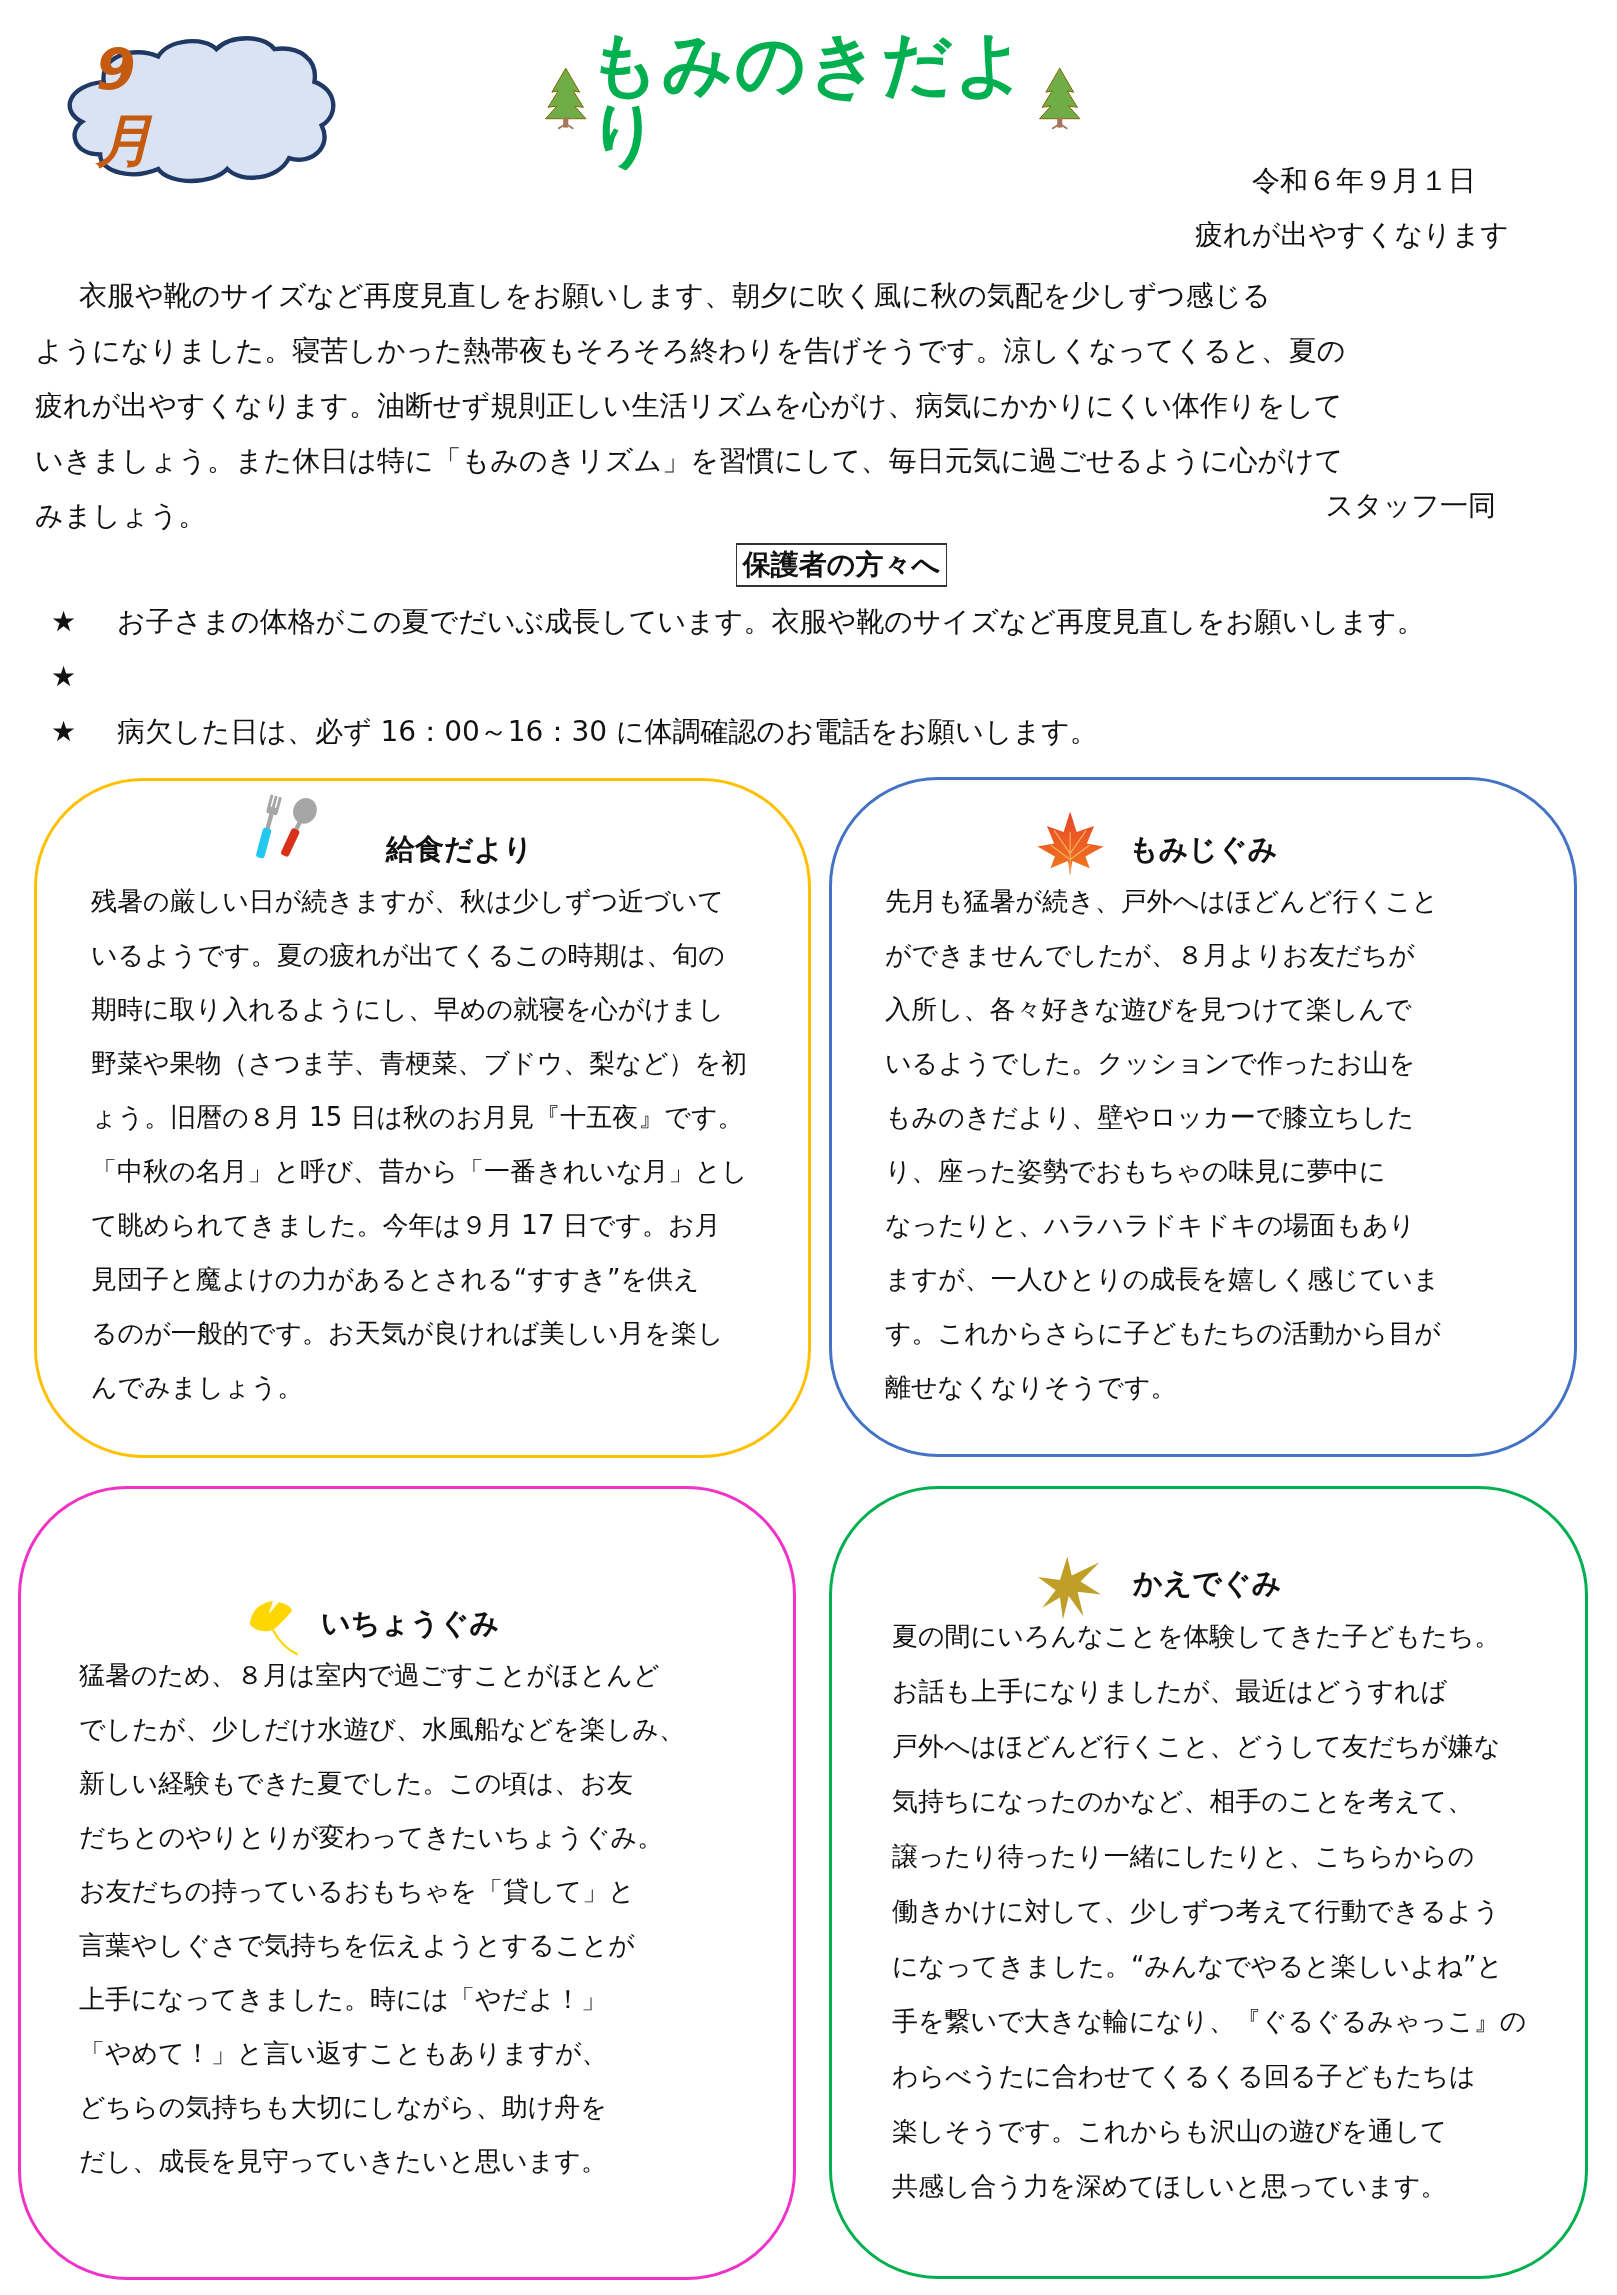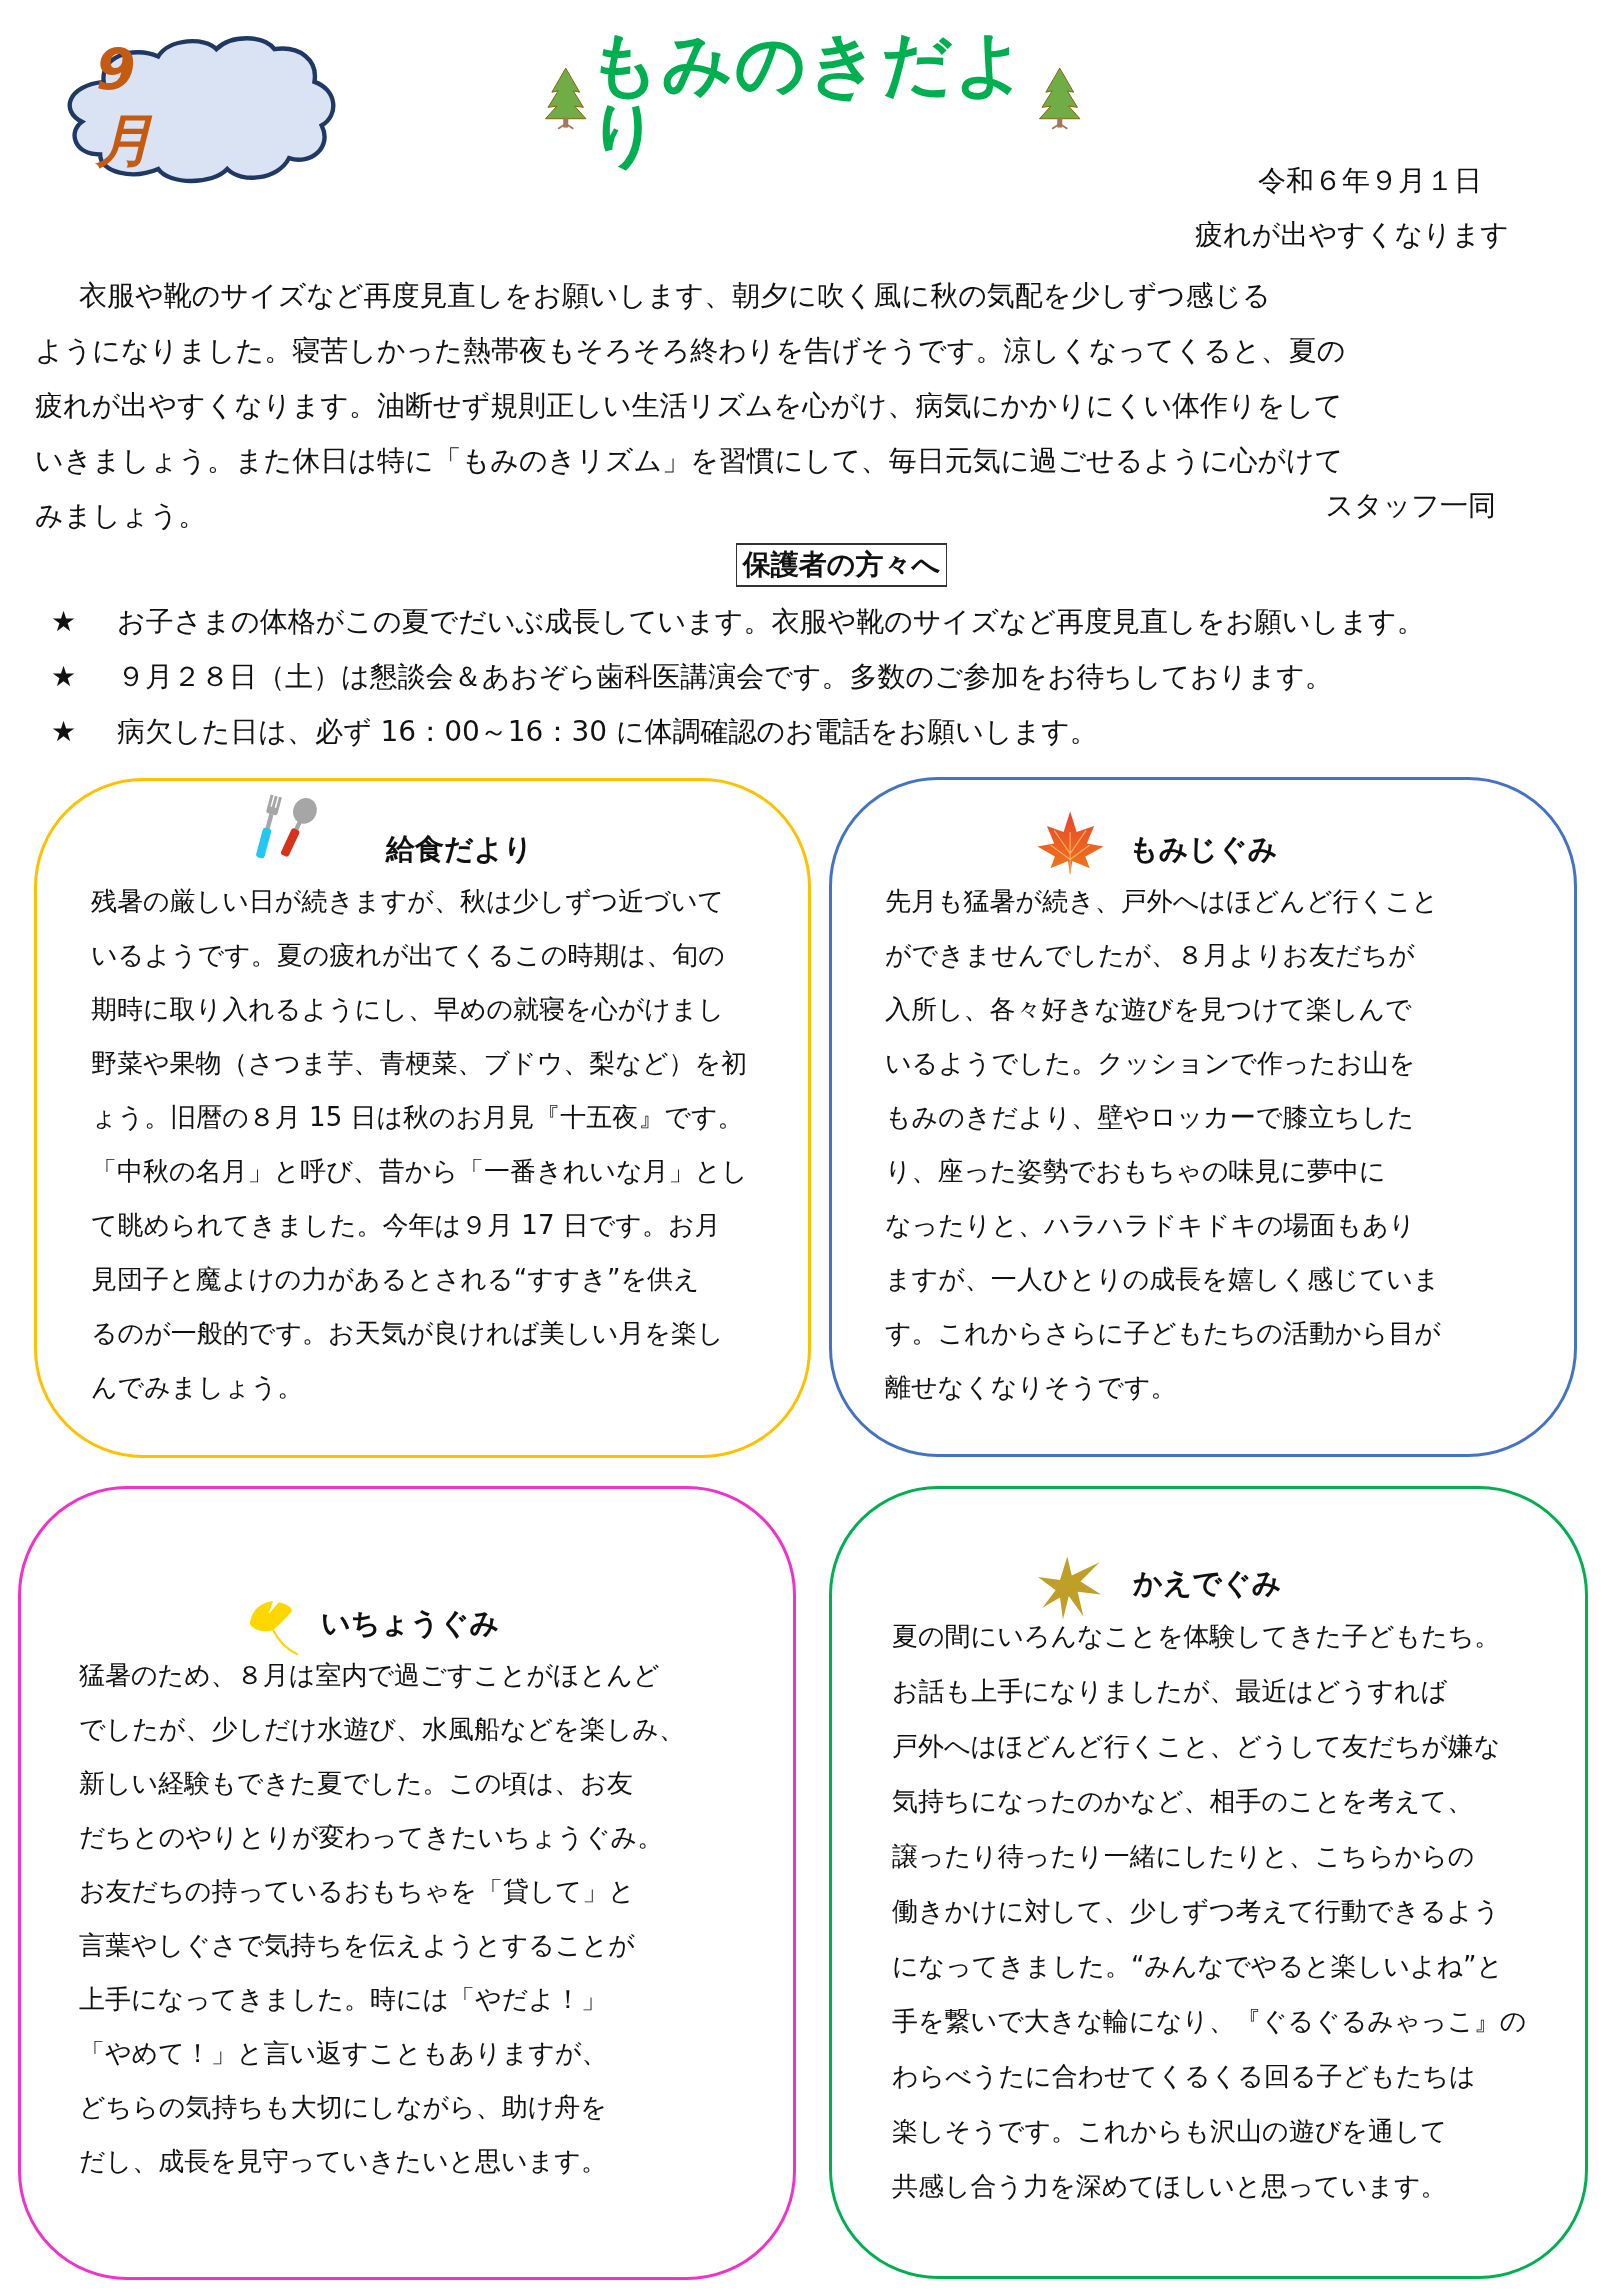--- a/index.html
+++ b/index.html
@@ -5,21 +5,21 @@
   html, body { margin:0; padding:0; background:#ffffff; }
   body { width:1618px; height:2295px; position:relative; overflow:hidden;
          font-family:"DejaVu Sans","Liberation Sans",sans-serif; color:#111; }
   .abs { position:absolute; }
   .cloud { left:60px; top:31px; width:280px; height:154px; }
   .month { left:60px; top:31px; width:280px; height:154px; display:flex; align-items:center; justify-content:center;
            font-weight:bold; font-size:57px; color:#c55a11; letter-spacing:44px; padding-left:36px; box-sizing:border-box; font-style:italic; }
   .title-wrap { left:543px; top:51px; width:539px; height:95px; display:flex; align-items:center; justify-content:flex-start; }
   .title { font-family:"DejaVu Sans",sans-serif; font-weight:bold; font-size:70px; color:#00b050; letter-spacing:1.5px; line-height:1; }
   .tree { width:52px; height:73px; }
-  .date { right:136px; top:162px; font-size:28px; text-align:right;margin-left:8px; }
+  .date { right:142px; top:162px; font-size:28px; text-align:right;margin-left:8px; }
   .org { right:109px; top:216px; font-size:28px; text-align:right; }
   .intro { left:35px; top:268px; width:1486px; font-size:28px; line-height:55px; }
   .intro .line { white-space:nowrap; }
   .intro .first { padding-left:44px; }
   .signoff { right:122px; top:487px; font-size:28px; }
   .guard-head { left:736px; top:543px; padding:2.9px 5.8px; border-top:2.9px solid #333; border-bottom:2.9px solid #333;
                 border-left:0.7px solid #333; border-right:0.7px solid #333; font-weight:bold; font-size:28px; line-height:34px; }
   .bullets { left:51px; top:594px; font-size:28px; line-height:55px; }
   .bullet { white-space:nowrap; display:flex; }
   .bullet .star { width:66px; }
@@ -67,21 +67,20 @@
 <div class="abs signoff">スタッフ一同</div>
 
 <div class="abs guard-head">保護者の方々へ</div>
 <div class="abs bullets">
   <div class="bullet">
     <span class="star">★</span>
     <span>お子さまの体格がこの夏でだいぶ成長しています。衣服や靴のサイズなど再度見直しをお願いします。</span>
   </div>
   <div class="bullet">
     <span class="star">★</span>
-    <span>９月２８日（土）は懇談会＆あおぞら歯科医講演会です。多数のご参加をお待ちしております。</span>
   </div>
   <div class="bullet">
     <span class="star">★</span>
     <span>病欠した日は、必ず 16：00～16：30 に体調確認のお電話をお願いします。</span>
   </div>
 </div>
 
 <div class="box box-kyu"></div>
 <svg class="icon" style="left:251px;top:793px;width:66px;height:69px;" viewBox="0 0 90 95">
   <g transform="rotate(15 20 50)">

